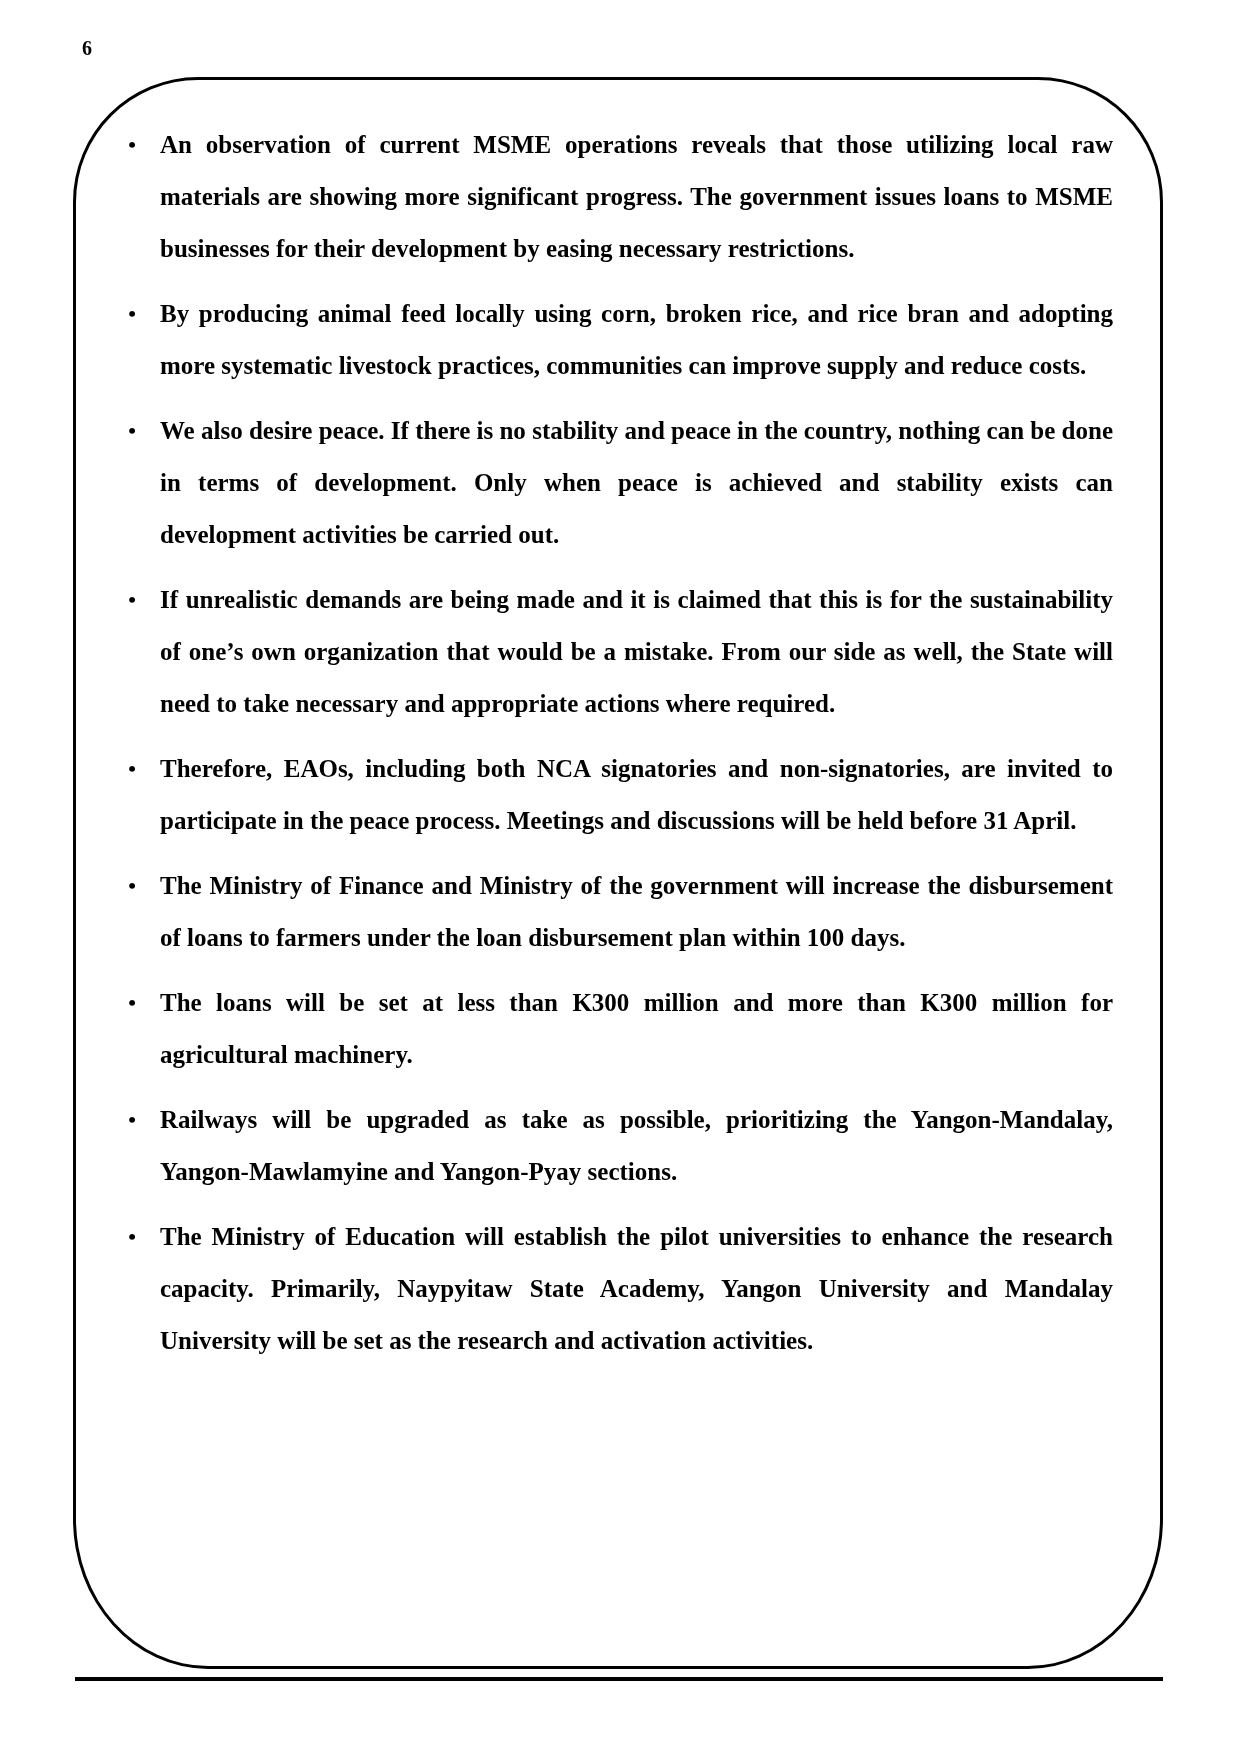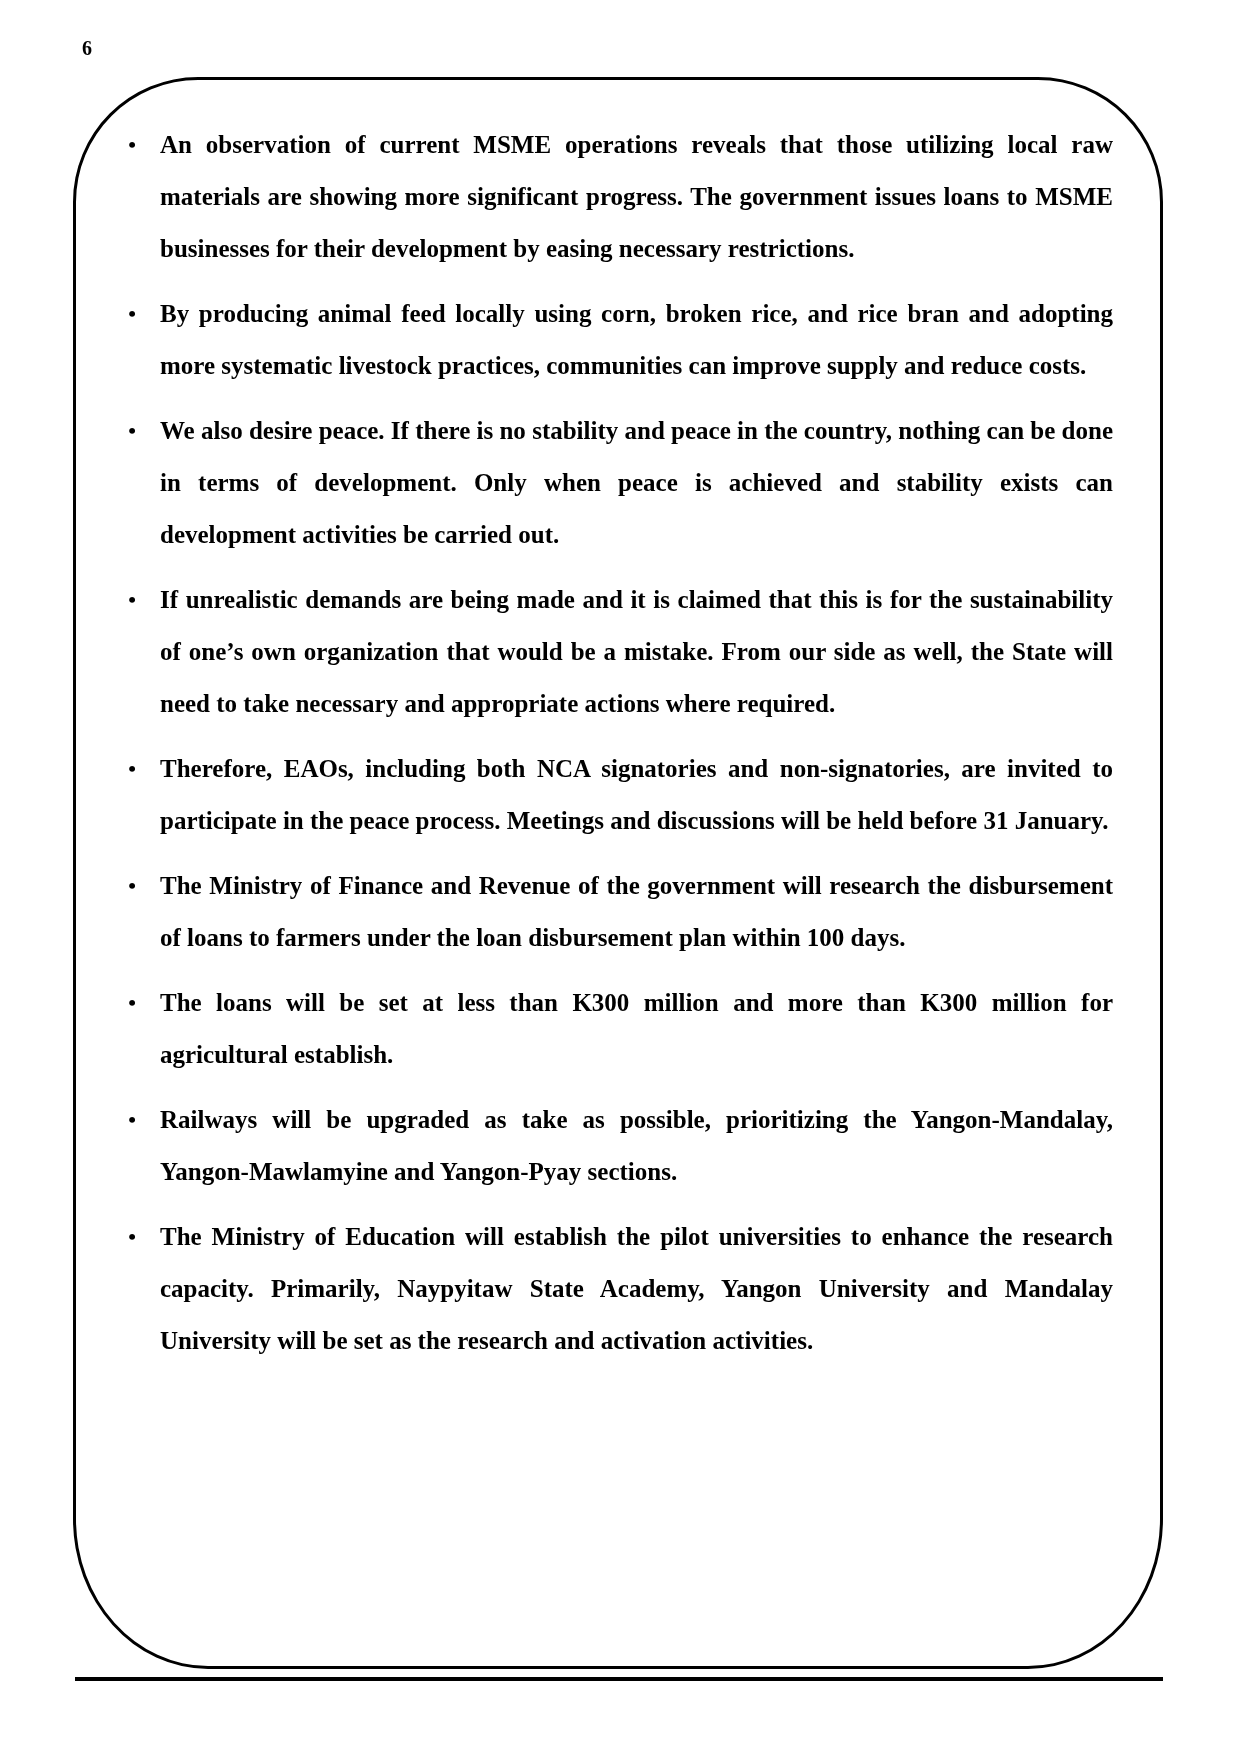--- a/index.html
+++ b/index.html
@@ -87,29 +87,29 @@
   <li class="bullet-item">
     <span class="bullet-dot">•</span>
     <span>We also desire peace. If there is no stability and peace in the country, nothing can be done in terms of development. Only when peace is achieved and stability exists can development activities be carried out.</span>
   </li>
   <li class="bullet-item">
     <span class="bullet-dot">•</span>
     <span>If unrealistic demands are being made and it is claimed that this is for the sustainability of one’s own organization that would be a mistake. From our side as well, the State will need to take necessary and appropriate actions where required.</span>
   </li>
   <li class="bullet-item">
     <span class="bullet-dot">•</span>
-    <span>Therefore, EAOs, including both NCA signatories and non-signatories, are invited to participate in the peace process. Meetings and discussions will be held before 31 January.</span>
+    <span>Therefore, EAOs, including both NCA signatories and non-signatories, are invited to participate in the peace process. Meetings and discussions will be held before 31 April.</span>
   </li>
   <li class="bullet-item">
     <span class="bullet-dot">•</span>
-    <span>The Ministry of Finance and Revenue of the government will research the disbursement of loans to farmers under the loan disbursement plan within 100 days.</span>
+    <span>The Ministry of Finance and Ministry of the government will increase the disbursement of loans to farmers under the loan disbursement plan within 100 days.</span>
   </li>
   <li class="bullet-item">
     <span class="bullet-dot">•</span>
-    <span>The loans will be set at less than K300 million and more than K300 million for agricultural establish.</span>
+    <span>The loans will be set at less than K300 million and more than K300 million for agricultural machinery.</span>
   </li>
   <li class="bullet-item">
     <span class="bullet-dot">•</span>
     <span>Railways will be upgraded as take as possible, prioritizing the Yangon-Mandalay, Yangon-Mawlamyine and Yangon-Pyay sections.</span>
   </li>
   <li class="bullet-item">
     <span class="bullet-dot">•</span>
     <span>The Ministry of Education will establish the pilot universities to enhance the research capacity. Primarily, Naypyitaw State Academy, Yangon University and Mandalay University will be set as the research and activation activities.</span>
   </li>
 </ul>

